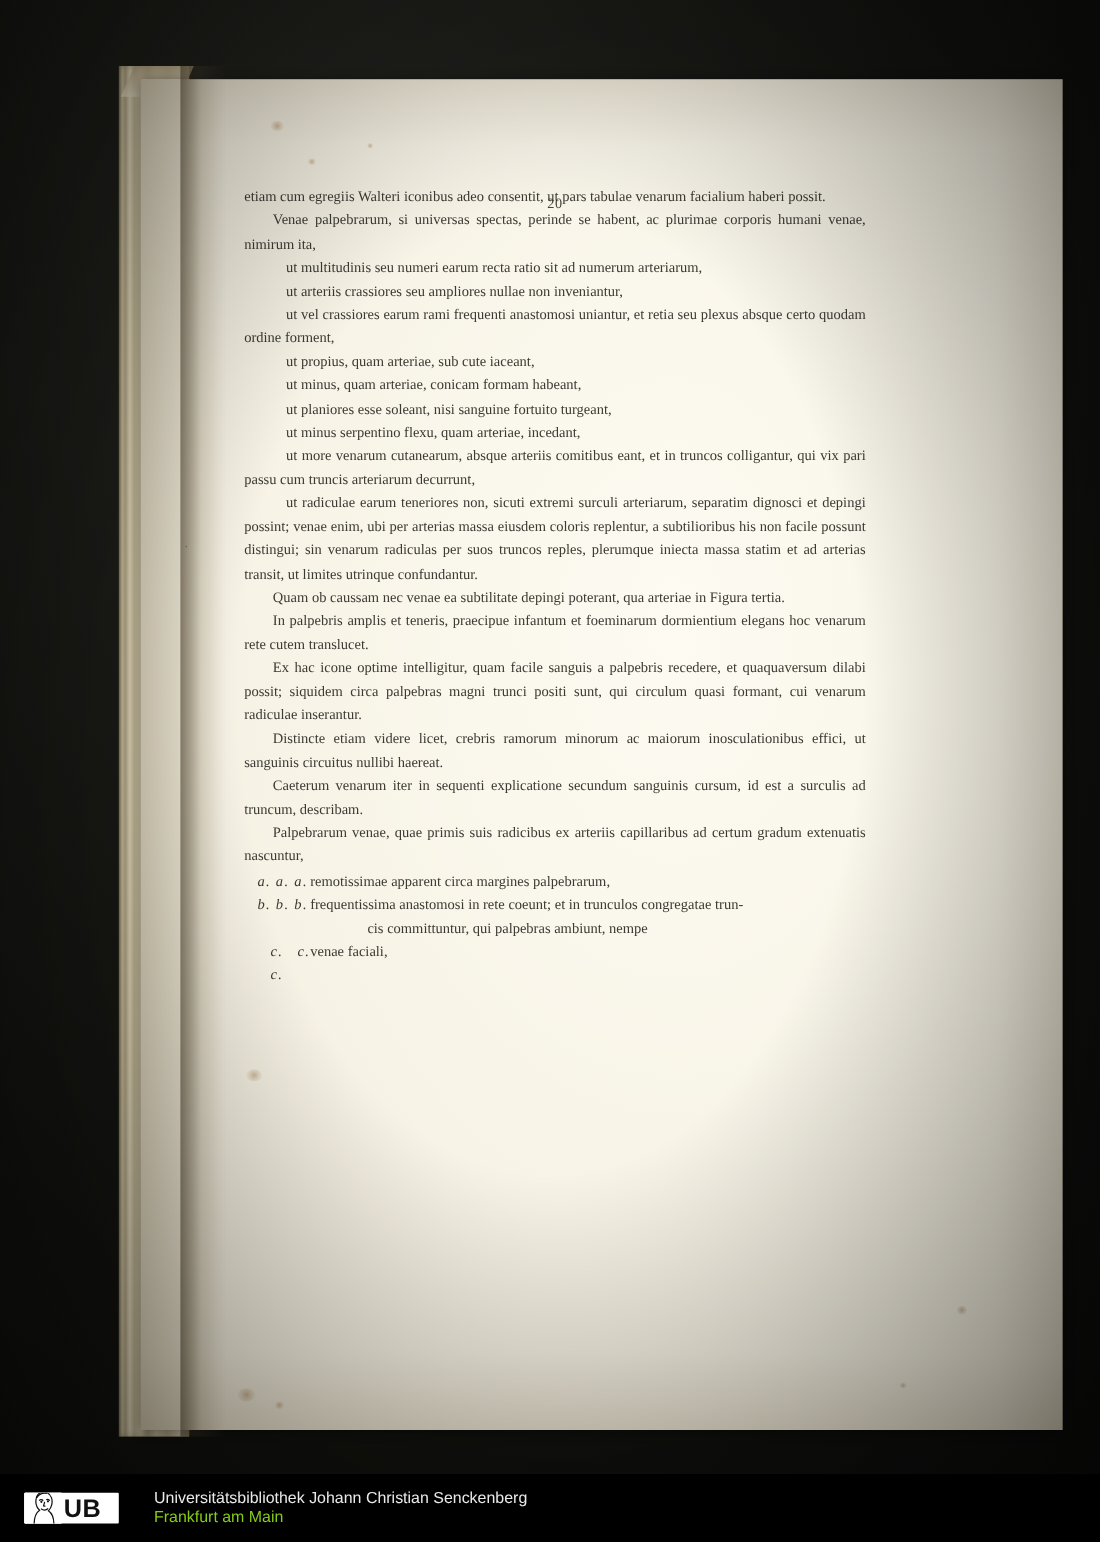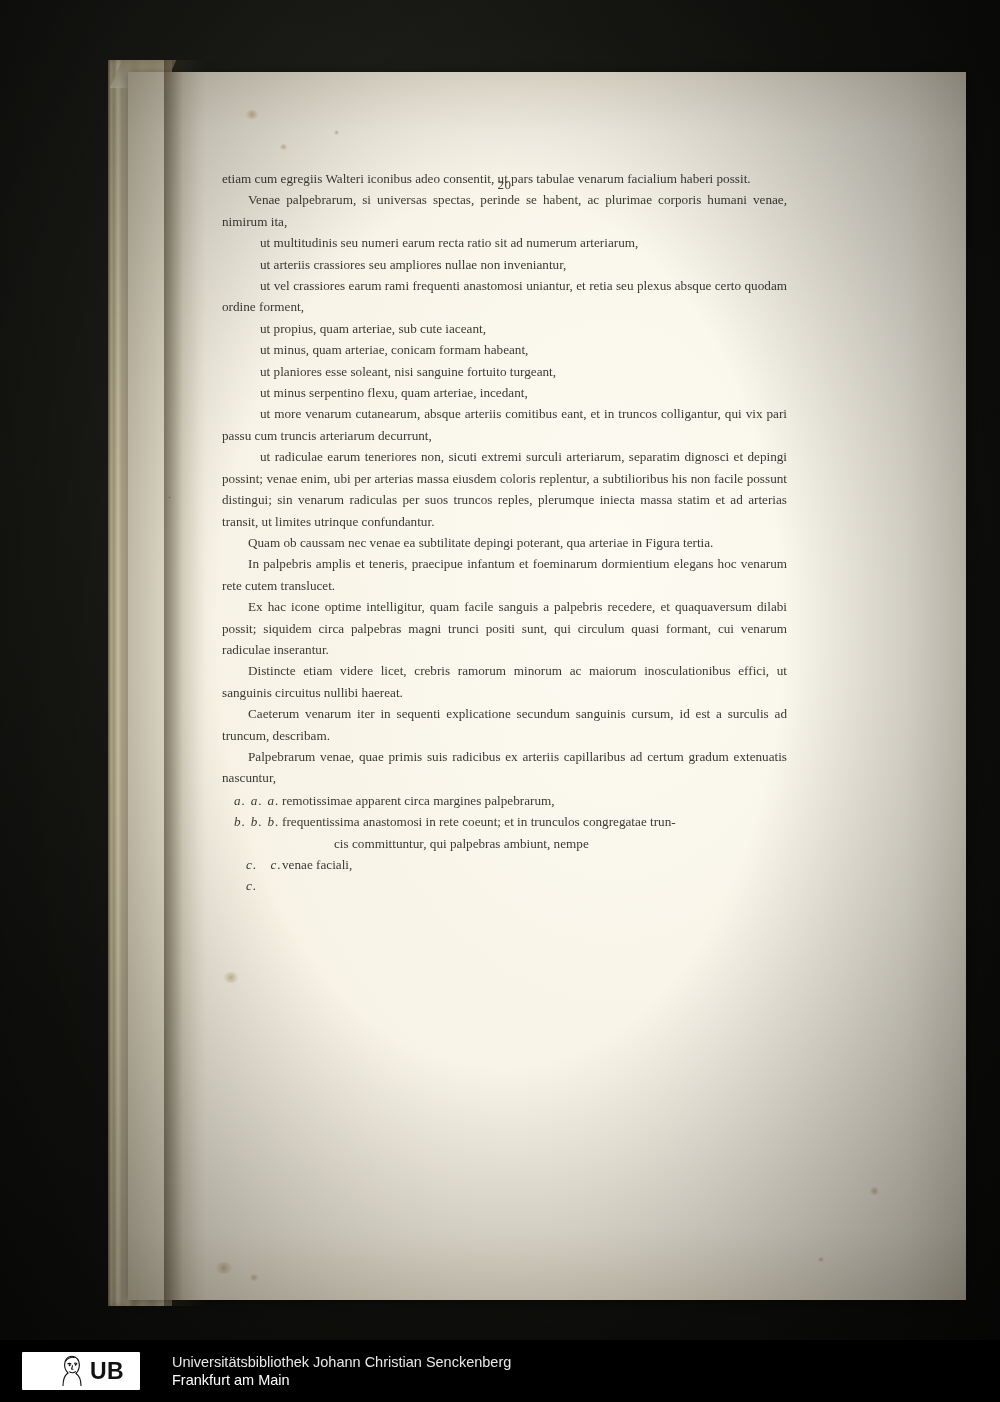--- a/index.html
+++ b/index.html
@@ -182,27 +182,26 @@
     bottom: 0;
     width: 1000px;
     height: 62px;
     background: #000000;
     display: flex;
     align-items: center;
   }
   .ub-logo {
     margin-left: 22px;
     width: 86px;
-    height: 38px;
+    height: 28px;
     display: flex;
     align-items: center;
     background: #ffffff;
     border-radius: 1px;
     overflow: hidden;
-    padding-left: 32px;
   }
   .ub-face {
     width: 34px;
     height: 38px;
     flex: 0 0 auto;
     position: relative;
     background: #ffffff;
   }
   .ub-face svg { display: block; }
   .ub-text {
@@ -213,21 +212,21 @@
     padding: 0 8px 0 2px;
     letter-spacing: .5px;
   }
   .lib-names {
     margin-left: 32px;
     color: #e9e9e9;
     font-family: "Liberation Sans", sans-serif;
     font-size: 14.5px;
     line-height: 18px;
   }
-  .lib-names div:last-child { color: #ffffff; }
+  .lib-names div:last-child { color: #84cc16; }
 </style>
 </head>
 <body>
 
 <div class="backdrop"></div>
 
 <div class="book">
 
   <div class="page-block"></div>
   <div class="page-block-top"></div>

